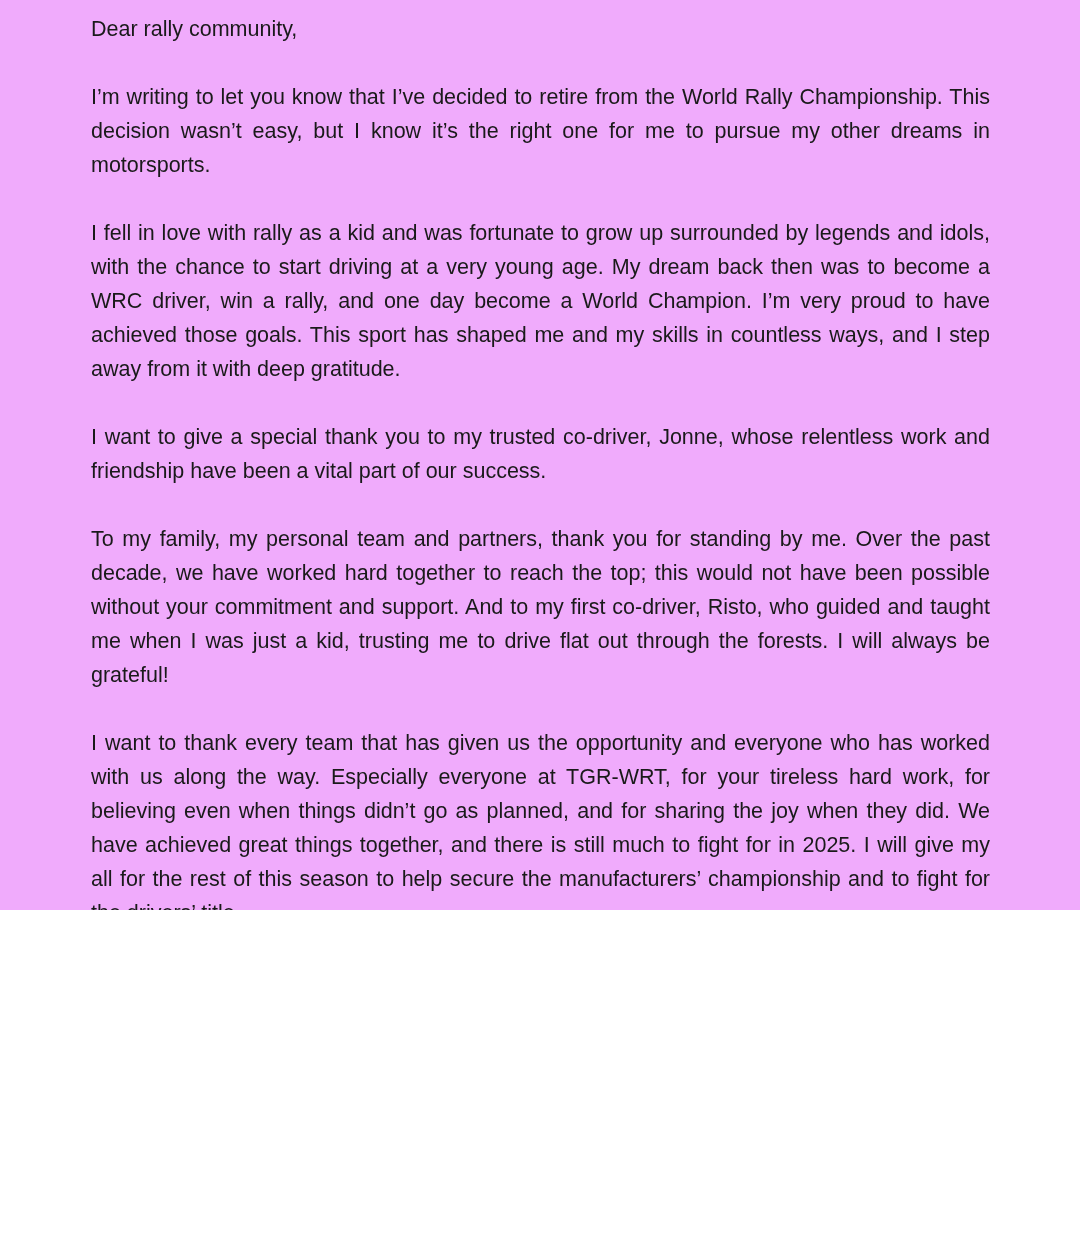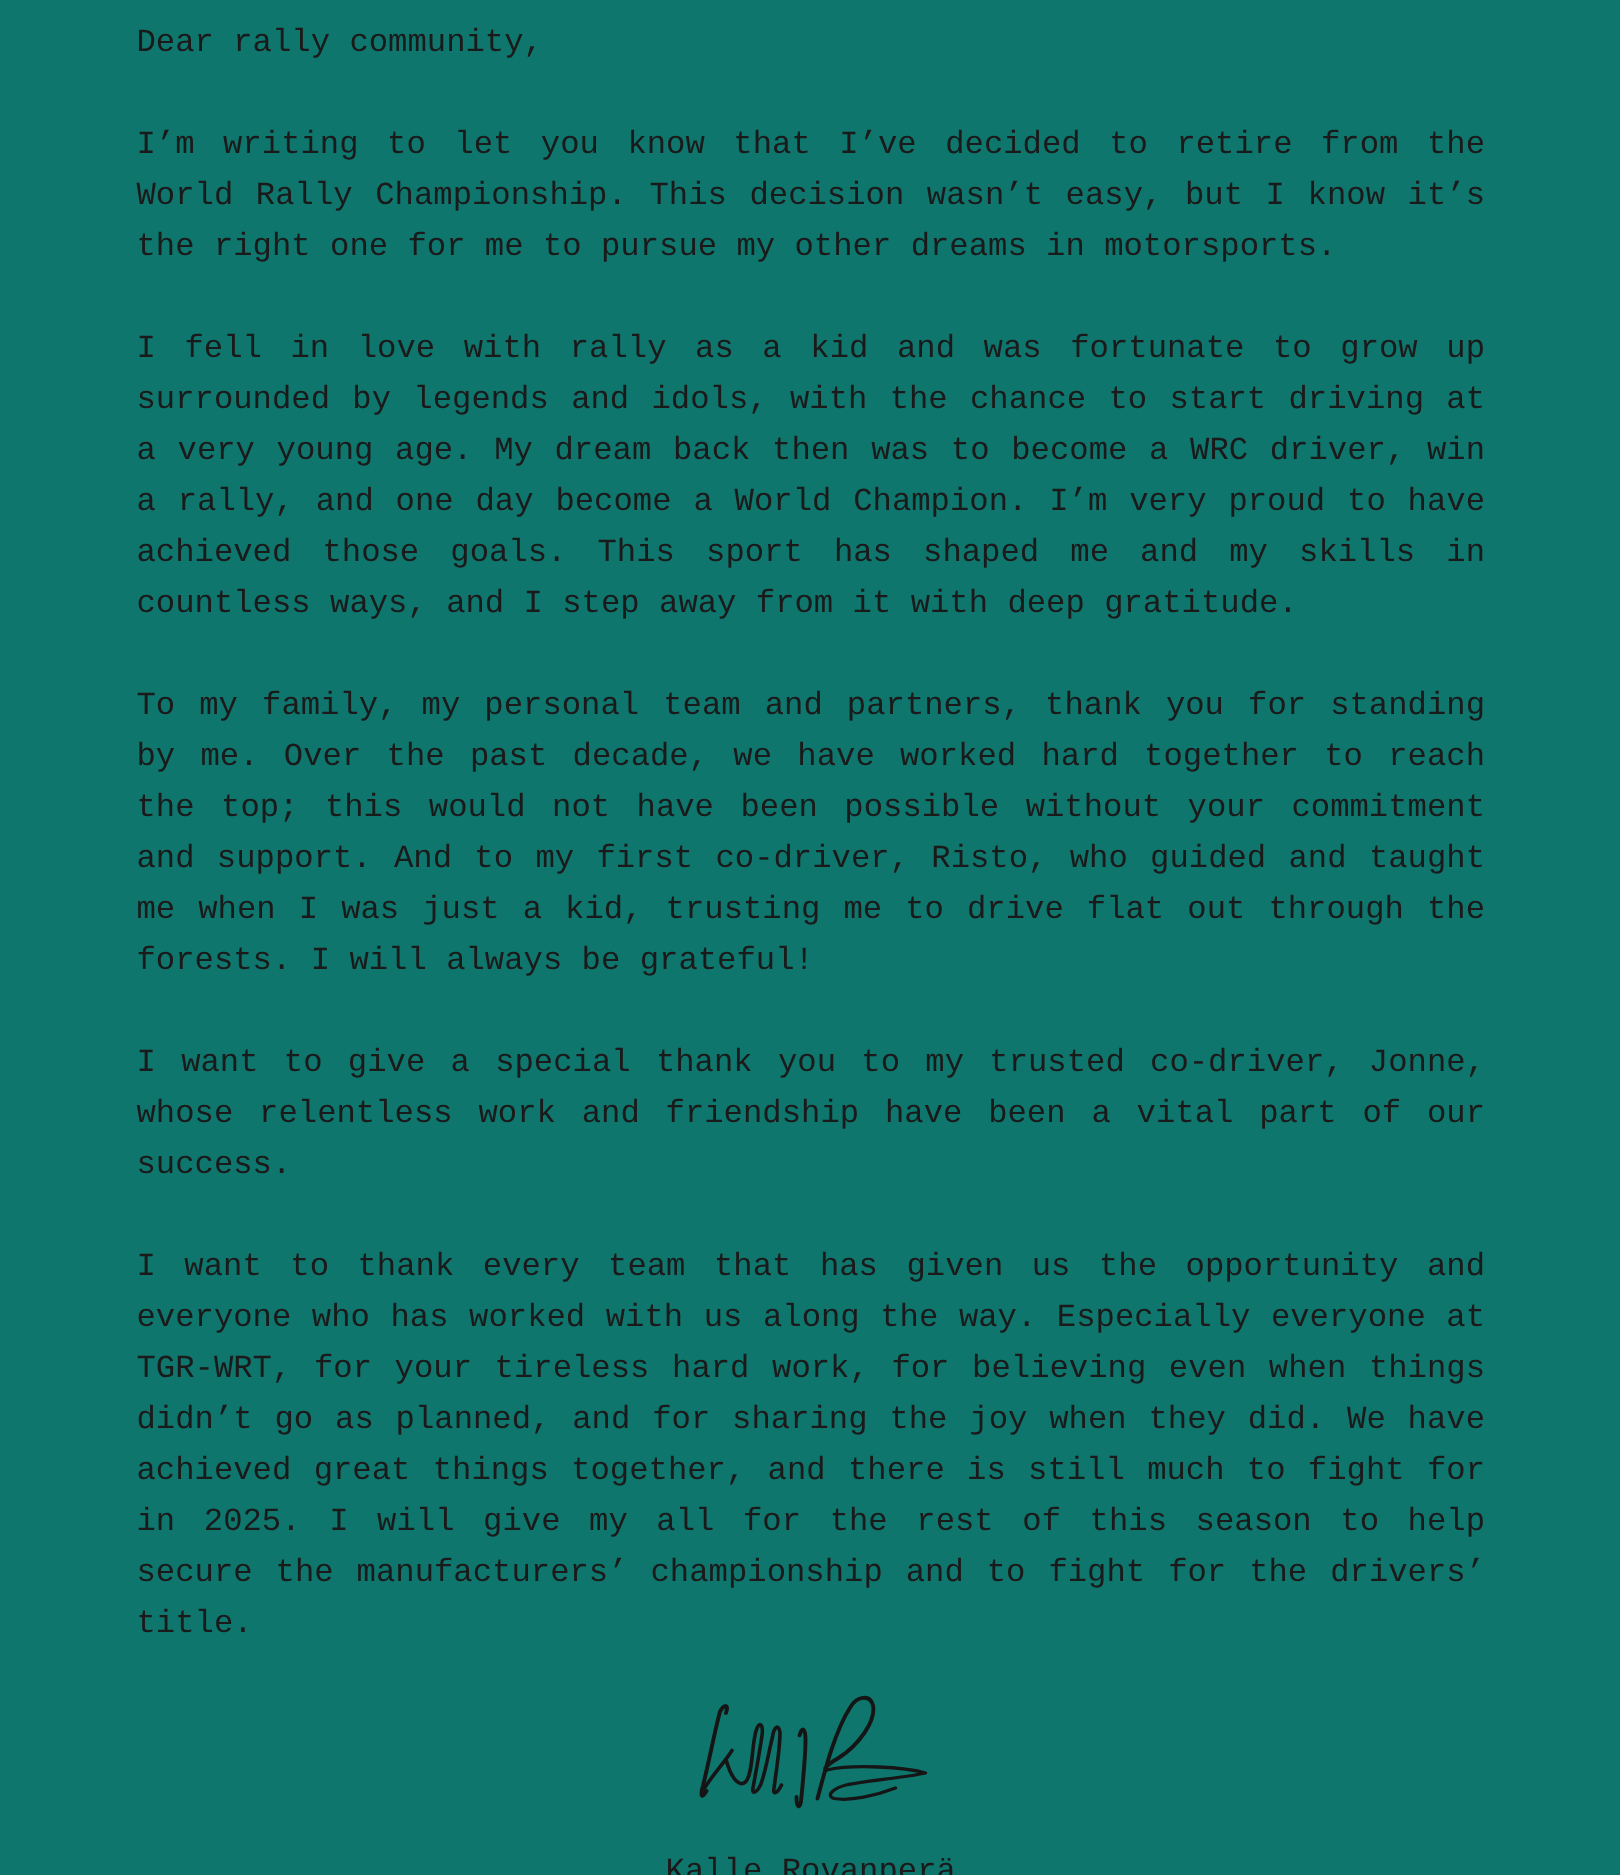--- a/index.html
+++ b/index.html
@@ -1,24 +1,24 @@
 <!DOCTYPE html>
 <html><head>
 <meta charset="utf-8">
 <style>
   html, body { margin: 0; padding: 0; background: #ffffff; }
   .page {
     position: relative;
     width: 1080px;
-    height: 1250px;
+    height: 910px;
     margin: 0 auto;
-    background: #0f766e;
+    background: #f0abfc;
     overflow: hidden;
     color: #1a1a1a;
-    font-family: Liberation Mono, monospace;
+    font-family: Liberation Sans, sans-serif;
   }
   .content {
     padding: 12px 90px 0 91px;
   }
   .content p {
     margin: 0 0 34px 0;
     font-size: 21.5px;
     line-height: 34px;
     color: #1a1a1a;
   }
@@ -43,22 +43,22 @@
 </head>
 <body>
 
 <div class="page">
   <div class="content">
 
     <p class="salutation">Dear rally community,</p>
 
     <p class="para">I’m writing to let you know that I’ve decided to retire from the World Rally Championship. This decision wasn’t easy, but I know it’s the right one for me to pursue my other dreams in motorsports.</p>
     <p class="para">I fell in love with rally as a kid and was fortunate to grow up surrounded by legends and idols, with the chance to start driving at a very young age. My dream back then was to become a WRC driver, win a rally, and one day become a World Champion. I’m very proud to have achieved those goals. This sport has shaped me and my skills in countless ways, and I step away from it with deep gratitude.</p>
+    <p class="para">I want to give a special thank you to my trusted co-driver, Jonne, whose relentless work and friendship have been a vital part of our success.</p>
     <p class="para">To my family, my personal team and partners, thank you for standing by me. Over the past decade, we have worked hard together to reach the top; this would not have been possible without your commitment and support. And to my first co-driver, Risto, who guided and taught me when I was just a kid, trusting me to drive flat out through the forests. I will always be grateful!</p>
-    <p class="para">I want to give a special thank you to my trusted co-driver, Jonne, whose relentless work and friendship have been a vital part of our success.</p>
     <p class="para">I want to thank every team that has given us the opportunity and everyone who has worked with us along the way. Especially everyone at TGR-WRT, for your tireless hard work, for believing even when things didn’t go as planned, and for sharing the joy when they did. We have achieved great things together, and there is still much to fight for in 2025. I will give my all for the rest of this season to help secure the manufacturers’ championship and to fight for the drivers’ title.</p>
 
 
     <div class="sig-block">
       <svg class="sig-svg" width="180" height="95" viewBox="0 0 180 95" aria-hidden="true">
         <g fill="none" stroke="#151515" stroke-linecap="round" stroke-linejoin="round">
 
           <path stroke-width="2.6" d="M33,14 C35,8 32,8 29,13 C25,28 21,50 17,65 C16,70 17,71 20,66"></path>
 
           <path stroke-width="2.4" d="M18,65 C25,54 32,47 37,39"></path>

